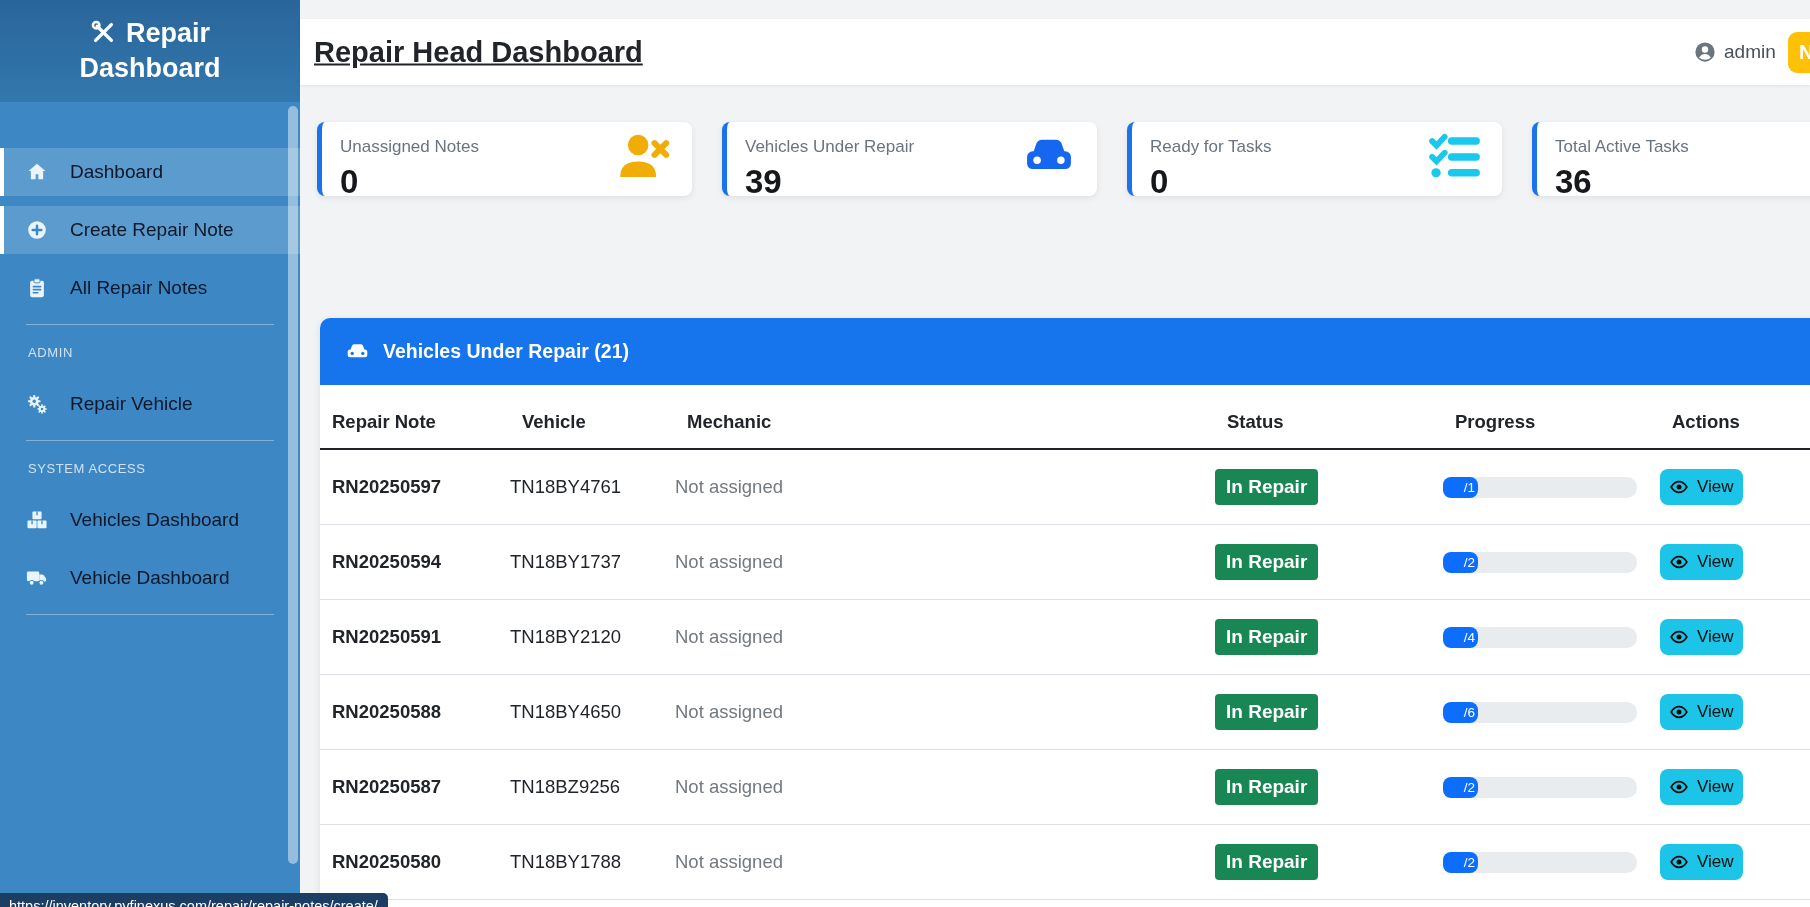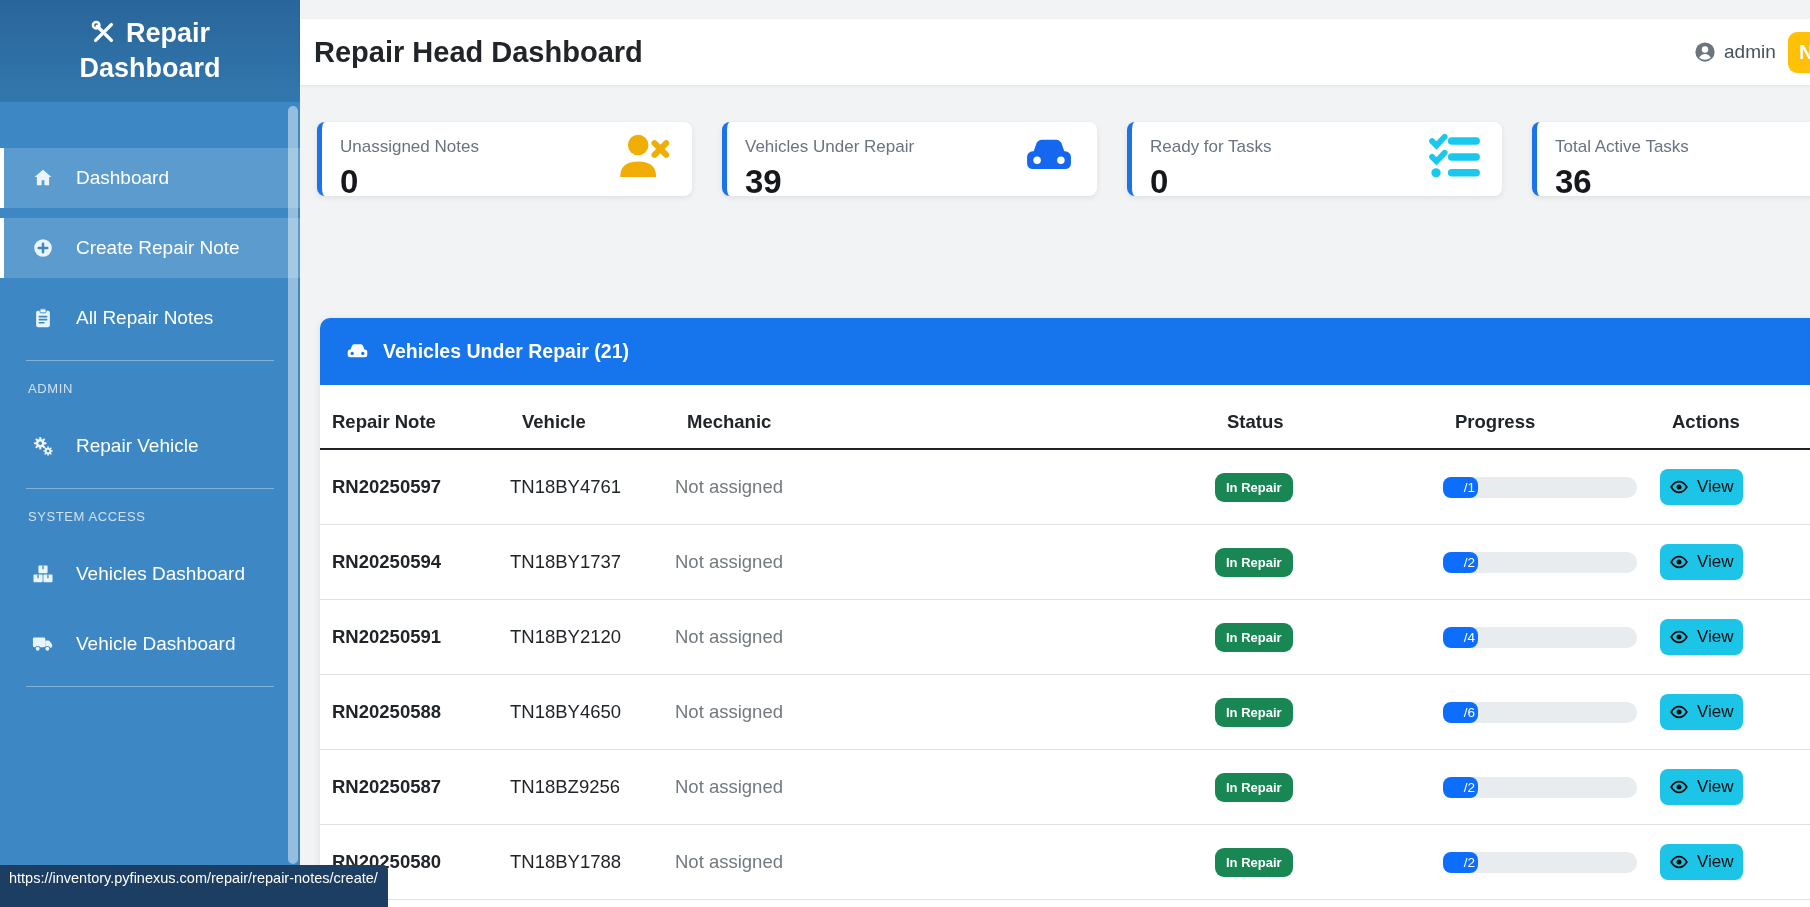--- a/index.html
+++ b/index.html
@@ -10,31 +10,31 @@
   }
   
   .sidebar{position:absolute;left:0;top:0;width:300px;height:907px;background:var(--sidebar,#3d88c4);}
   .logo-block{height:102px;background:linear-gradient(180deg,#29659a,#3278ad);color:#fff;
     display:flex;align-items:center;justify-content:center;padding:0 32px;box-sizing:border-box;}
   .logo{font-size:27px;font-weight:bold;line-height:1.3;text-align:center;}
   .logo .logo-icon{display:inline-block;width:27px;height:27px;vertical-align:-4px;margin-right:9px;color:#fff;}
   .logo .logo-icon svg{width:100%;height:100%;}
   .sb-thumb{position:absolute;right:2px;top:106px;width:10px;height:758px;border-radius:6px;background:rgba(255,255,255,.45);}
   .nav{margin-top:46px;}
-  .nav-item{height:60px;display:flex;align-items:center;gap:22px;padding-left:28px;margin-bottom:10px;
-    color:#ffffff;font-size:19px;cursor:pointer;border-left:4px solid transparent;}
+  .nav-item{height:48px;display:flex;align-items:center;gap:22px;padding-left:22px;margin-bottom:10px;
+    color:#0f172a;font-size:19px;cursor:pointer;border-left:4px solid transparent;}
   .nav-item.active{background:rgba(255,255,255,.16);border-left-color:#fff;}
   .nav-icon{width:22px;height:22px;flex:none;color:#e9f4fc;}
   .nav-icon svg{width:100%;height:100%;display:block;}
   .nav-divider{height:1px;background:rgba(255,255,255,.35);margin:12px 26px 20px 26px;}
   .nav-heading{font-size:13px;color:rgba(255,255,255,.75);letter-spacing:.6px;padding:0 0 20px 28px;}
   
   .topbar{position:absolute;left:300px;right:0;top:19px;height:66px;background:#fff;box-shadow:0 1px 3px rgba(0,0,0,.07);}
   .page-title{position:absolute;left:14px;top:50%;transform:translateY(-50%);
-    font-size:29px;font-weight:600;color:#212529;white-space:nowrap;}
+    font-size:29px;font-weight:600;color:#212529;white-space:nowrap;text-decoration:underline;}
   .admin-chip{position:absolute;left:1394px;top:50%;transform:translateY(-50%);
     display:flex;align-items:center;gap:8px;font-size:19px;color:#495057;cursor:pointer;}
   .admin-chip .icon{width:22px;height:22px;}
   .admin-chip .icon svg{width:100%;height:100%;display:block;}
   .corner-btn{position:absolute;left:1488px;top:13px;height:41px;width:110px;
     background:var(--warning,#fec107);border:none;border-radius:9px;color:#fff;
     font-weight:bold;font-size:20px;font-family:inherit;text-align:left;padding-left:11px;cursor:pointer;}
   
   .stats-row{position:absolute;left:317px;top:122px;display:flex;gap:30px;}
   .stat-card{width:375px;height:74px;flex:none;background:#fff;border-radius:8px;
@@ -52,32 +52,32 @@
   .panel-header .icon{width:25px;height:25px;}
   .panel-header .icon svg{width:100%;height:100%;display:block;}
   table{border-collapse:collapse;width:100%;table-layout:fixed;}
   thead th{text-align:left;font-size:18.5px;font-weight:bold;color:#212529;
     padding:26px 0 15px 12px;border-bottom:2px solid #1f2327;}
   thead th:first-child,tbody td:first-child{padding-left:12px;}
   tbody td{padding:19px 0;border-bottom:1px solid #dde0e4;font-size:18.5px;color:#212529;vertical-align:middle;}
   td.note{font-weight:bold;}
   td.mechanic{color:#72797f;}
   .badge{display:inline-block;background:var(--success,#198754);color:#fff;
-    font-size:13px;font-weight:bold;padding:7px 11px;border-radius:9px;}
+    font-size:19px;font-weight:bold;padding:7px 11px;border-radius:4px;}
   .progress{width:194px;height:21px;background:#e9ecef;border-radius:10px;position:relative;}
   .progress-fill{position:absolute;left:0;top:0;bottom:0;width:35px;background:var(--progress,#0d6efd);
     border-radius:8px;color:#fff;font-size:13.5px;display:flex;align-items:center;
     justify-content:flex-end;padding-right:3px;box-sizing:border-box;}
   .view-btn{display:inline-flex;align-items:center;gap:8px;background:var(--info,#1cc5e8);
     color:#0b0b0b;border:none;border-radius:8px;padding:8px 9px;font-size:17px;
     font-family:inherit;cursor:pointer;}
   .view-btn .icon{width:20px;height:20px;}
   .view-btn .icon svg{width:100%;height:100%;display:block;}
   
-  .statusbar{position:absolute;left:0;bottom:0;height:42px;background:#1d3e63;color:#fff;
+  .statusbar{position:absolute;left:0;bottom:0;height:14px;background:#1d3e63;color:#fff;
     font-size:14.5px;line-height:26px;padding:0 10px 0 9px;border-top-right-radius:5px;z-index:60;white-space:nowrap;}
 </style>
 </head>
 <body>
 
 <div class="sidebar">
   <div class="logo-block">
     <div class="logo">
       <span class="logo-icon"><svg viewBox="0 0 24 24">
             <g stroke="currentColor" stroke-width="3" stroke-linecap="round" fill="none">

